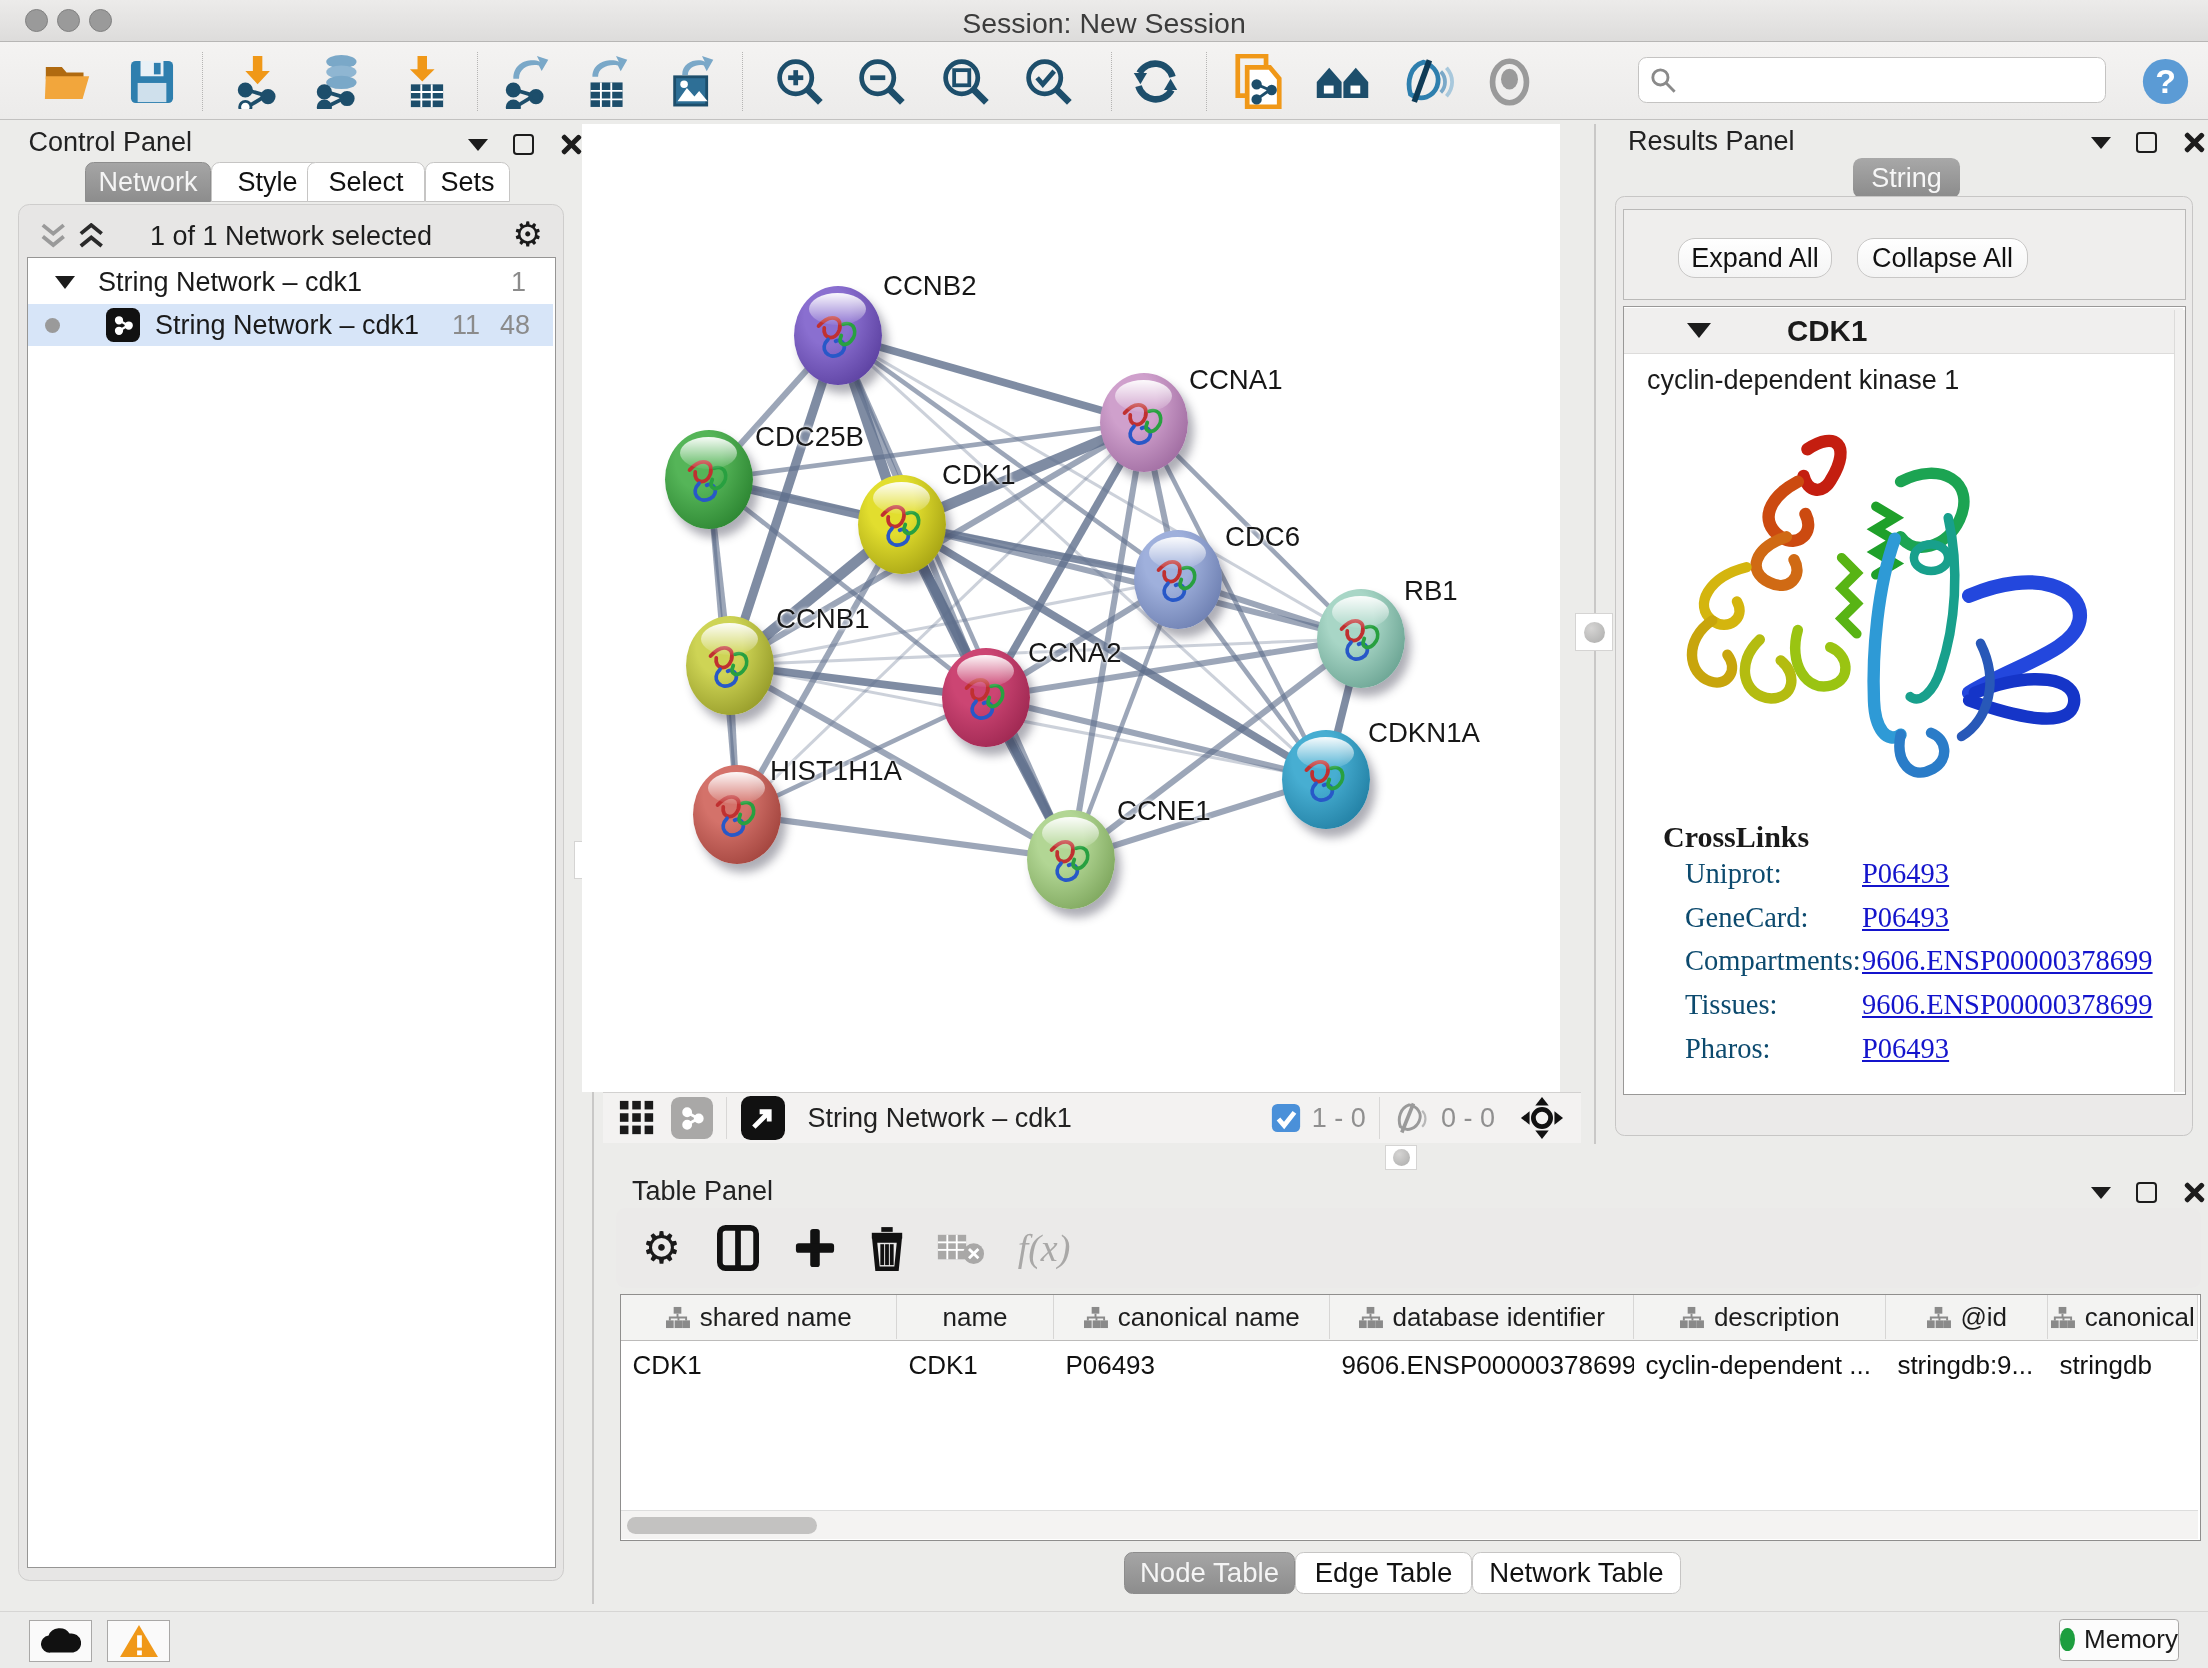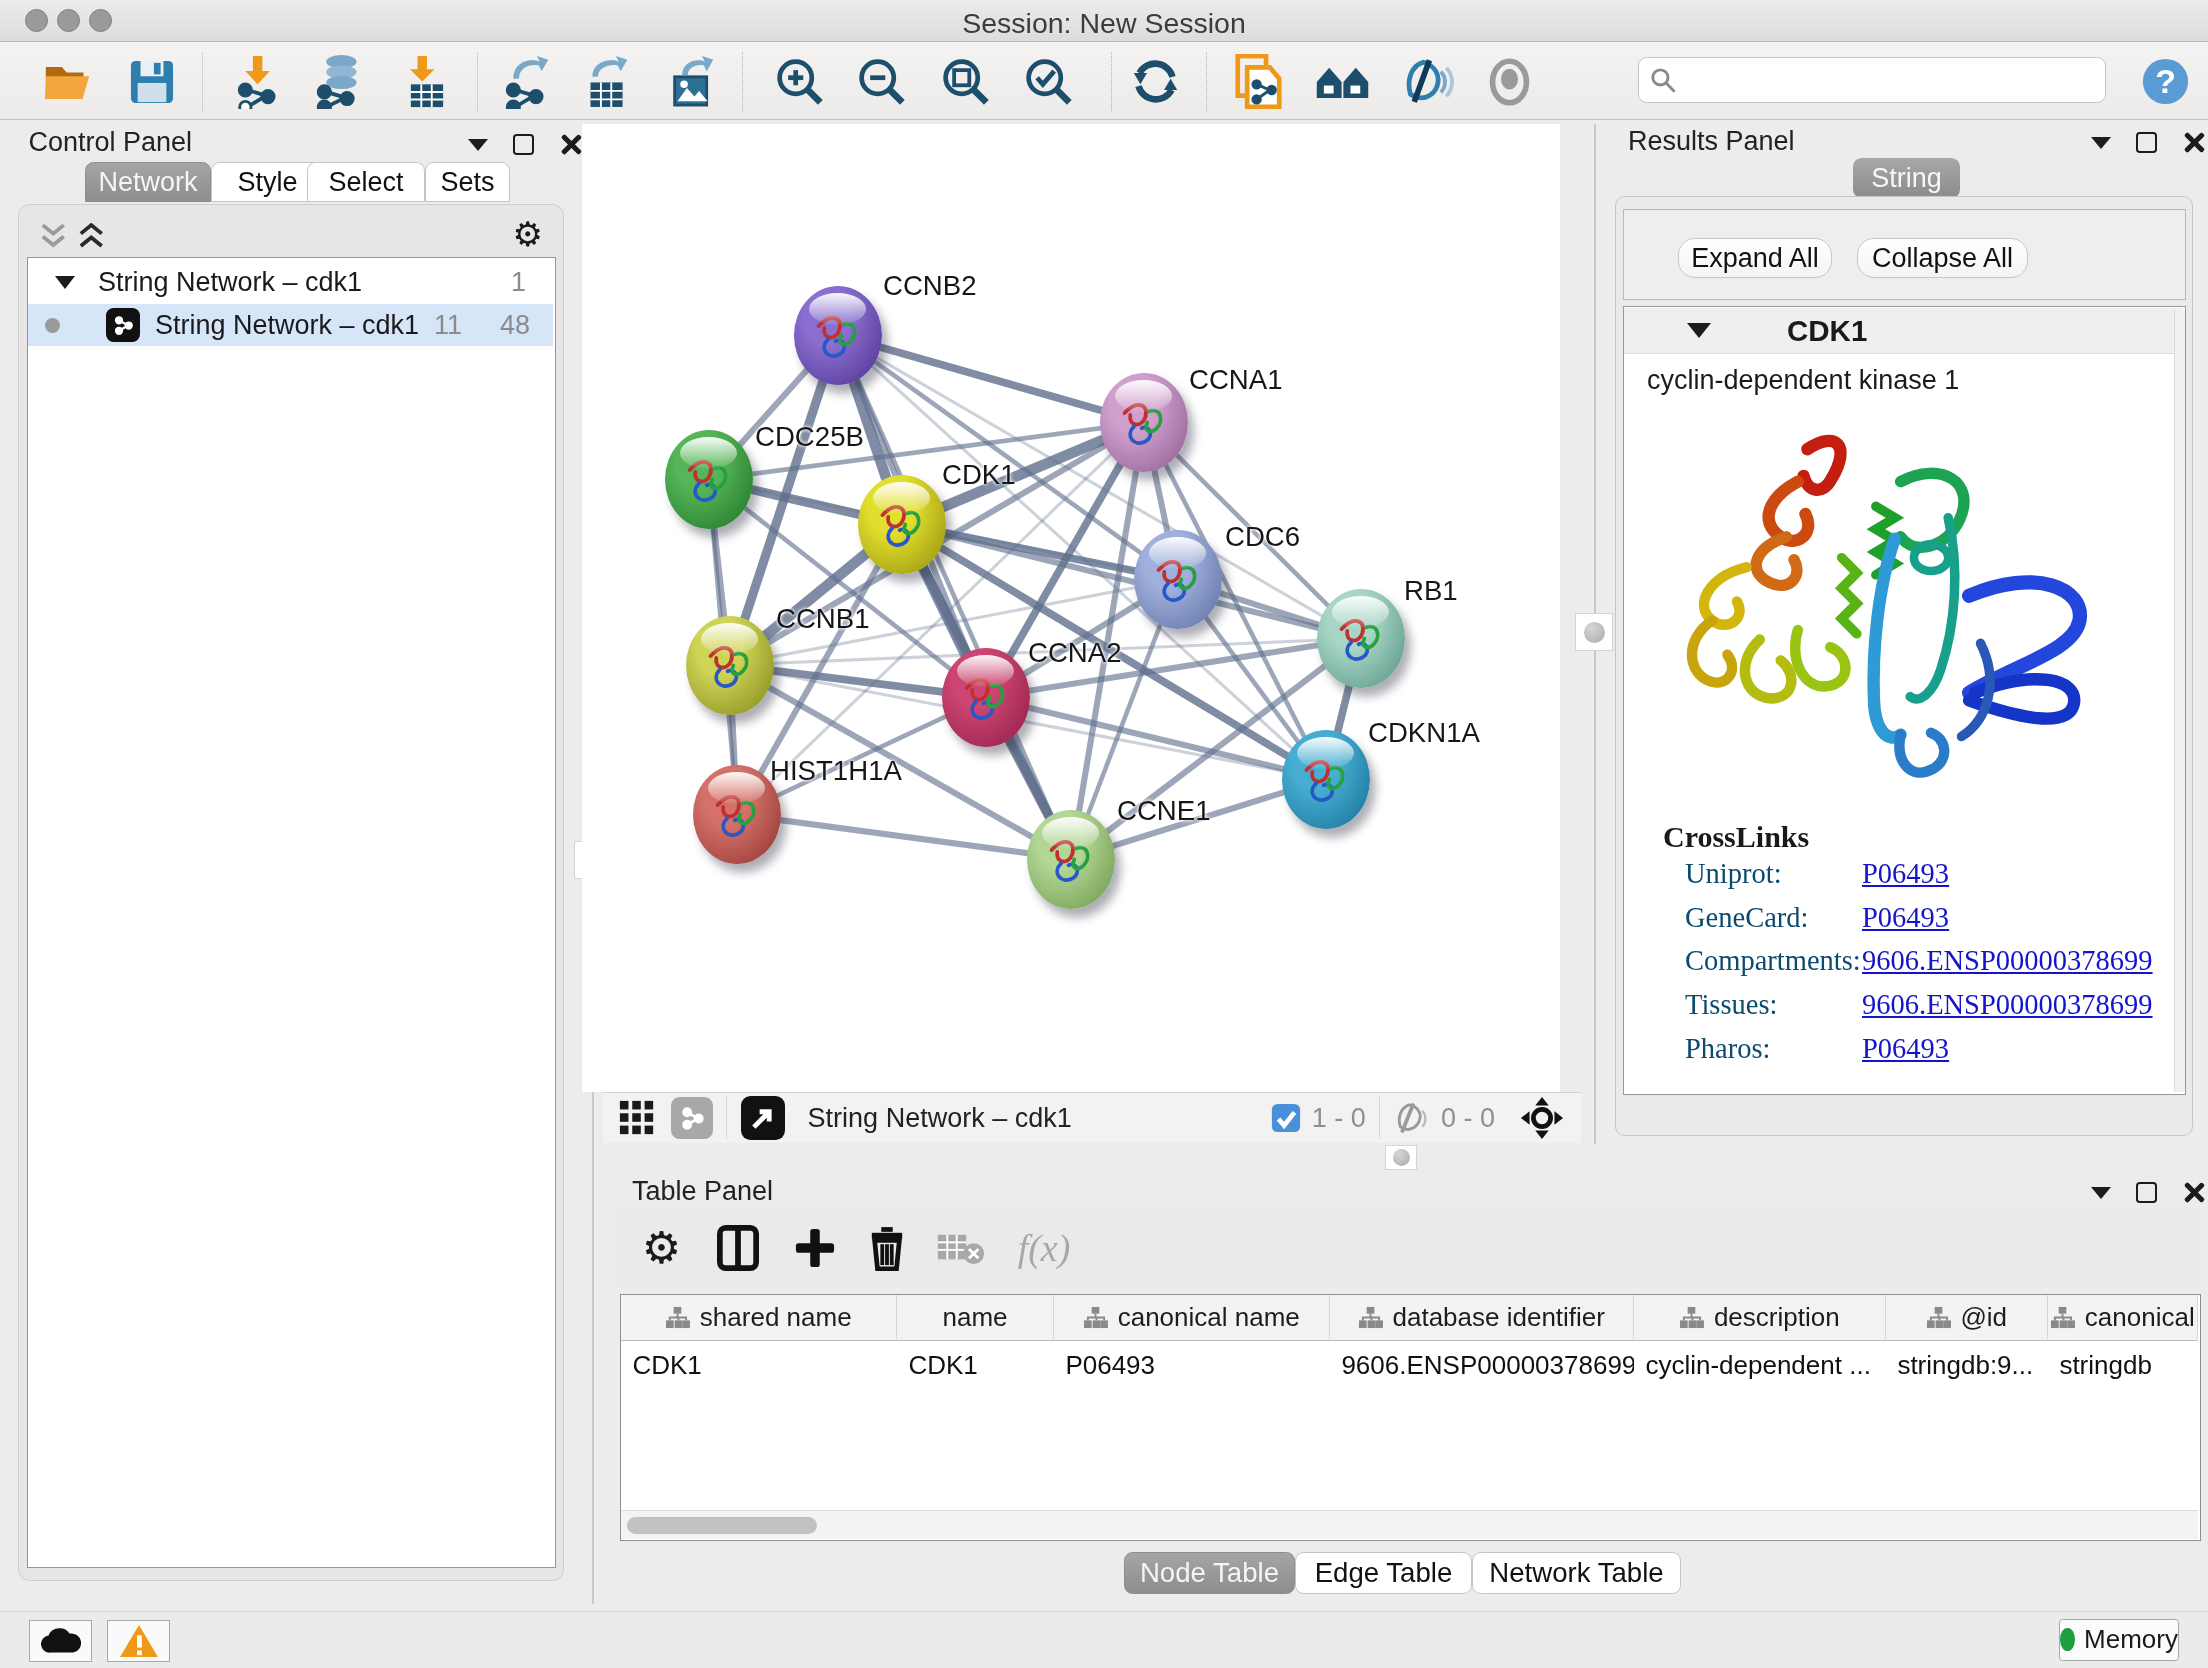--- a/index.html
+++ b/index.html
@@ -319,20 +319,21 @@
       </div>
 
     <div id="cp-box"></div>
     <div id="cp-subhdr">
       <svg style="position:absolute;left:21px;top:7.6px" width="28.5" height="27" viewBox="0 0 30 28">
         <path d="M4 2 l11 9 11 -9 M4 14 l11 9 11 -9" fill="none" stroke="#9a9a9a" stroke-width="4"></path>
       </svg>
       <svg style="position:absolute;left:59px;top:7.6px" width="28.5" height="27" viewBox="0 0 30 28">
         <path d="M4 11 l11 -9 11 9 M4 24 l11 -9 11 9" fill="none" stroke="#2a2a2a" stroke-width="4"></path>
       </svg>
+      <div id="cp-status">1 of 1 Network selected</div>
       <span class="gear-glyph" style="position:absolute; right:21px; top:1.9px">⚙</span>
     </div>
 
     <div id="cp-list">
       <div class="tree-row" style="top:3.8px">
         <span style="margin-left:27px; width:0; height:0; border-left:10.5px solid transparent; border-right:10.5px solid transparent; border-top:13.3px solid #1c1c1c;"></span>
         <span style="margin-left:23px">String Network – cdk1</span>
         <span class="row-count" style="margin-left:auto; margin-right:27px">1</span>
       </div>
       <div class="tree-row" style="top:46px; background:#d7e5f8;">
@@ -343,21 +344,21 @@
             <line x1="8" y1="7" x2="20" y2="14"></line>
                 <line x1="8" y1="21" x2="20" y2="14"></line>
             <circle cx="8" cy="7" r="4"></circle>
                 <circle cx="8" cy="21" r="4"></circle>
                 <circle cx="21" cy="14" r="4"></circle>
               </g>
           </svg>
         </span>
         <span style="margin-left:15px">String Network – cdk1</span>
         <span class="row-count" style="margin-left:auto">11</span>
-        <span class="row-count" style="margin-left:38px; margin-right:23px">48</span>
+        <span class="row-count" style="margin-left:20px; margin-right:23px">48</span>
       </div>
     </div>
   </div>
 
   <div class="vline" style="left:592px; top:124px; height:1480px"></div>
   <div class="split-handle" style="left:574px; top:841px">
       <i></i>
     </div>
   <div class="vline" style="left:1594px; top:124px; height:1020px"></div>
   <div class="split-handle" style="left:1575px; top:613px">

